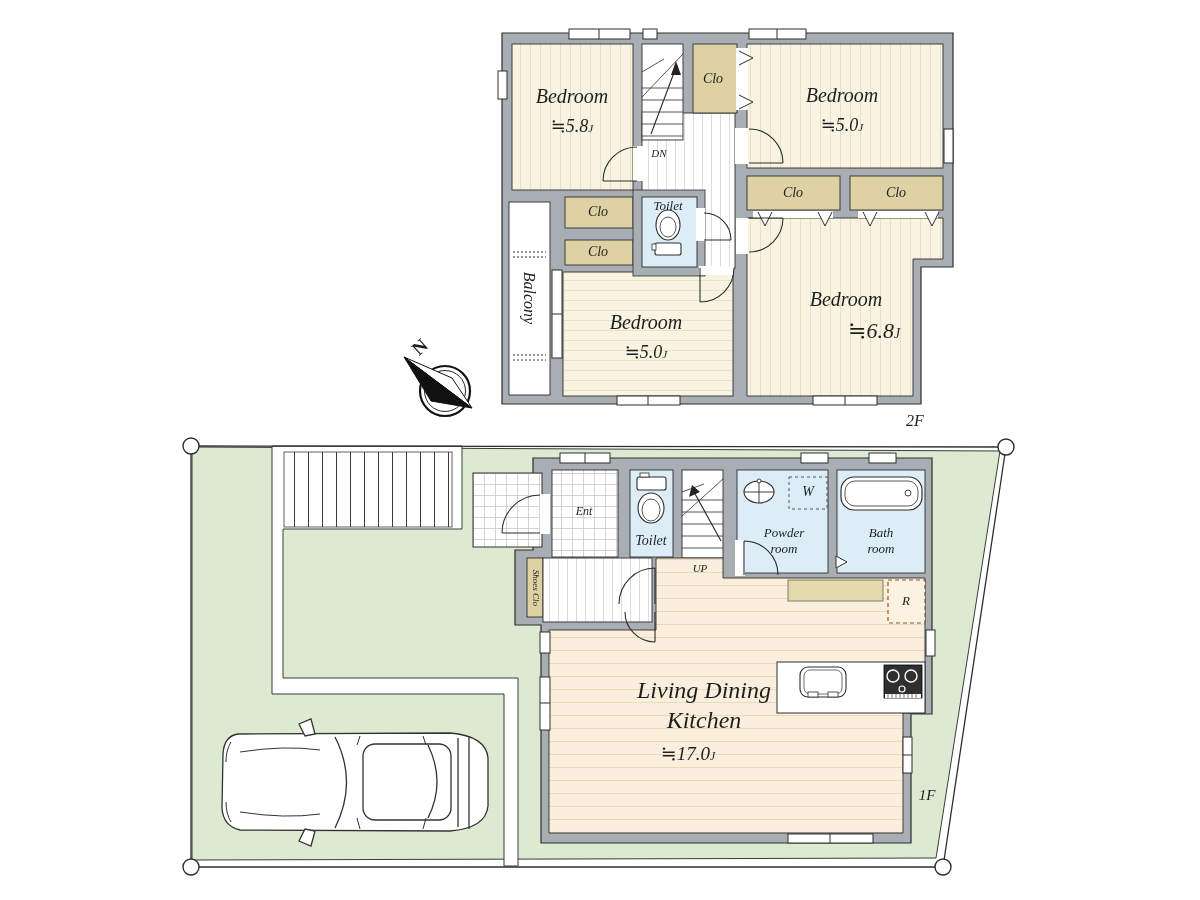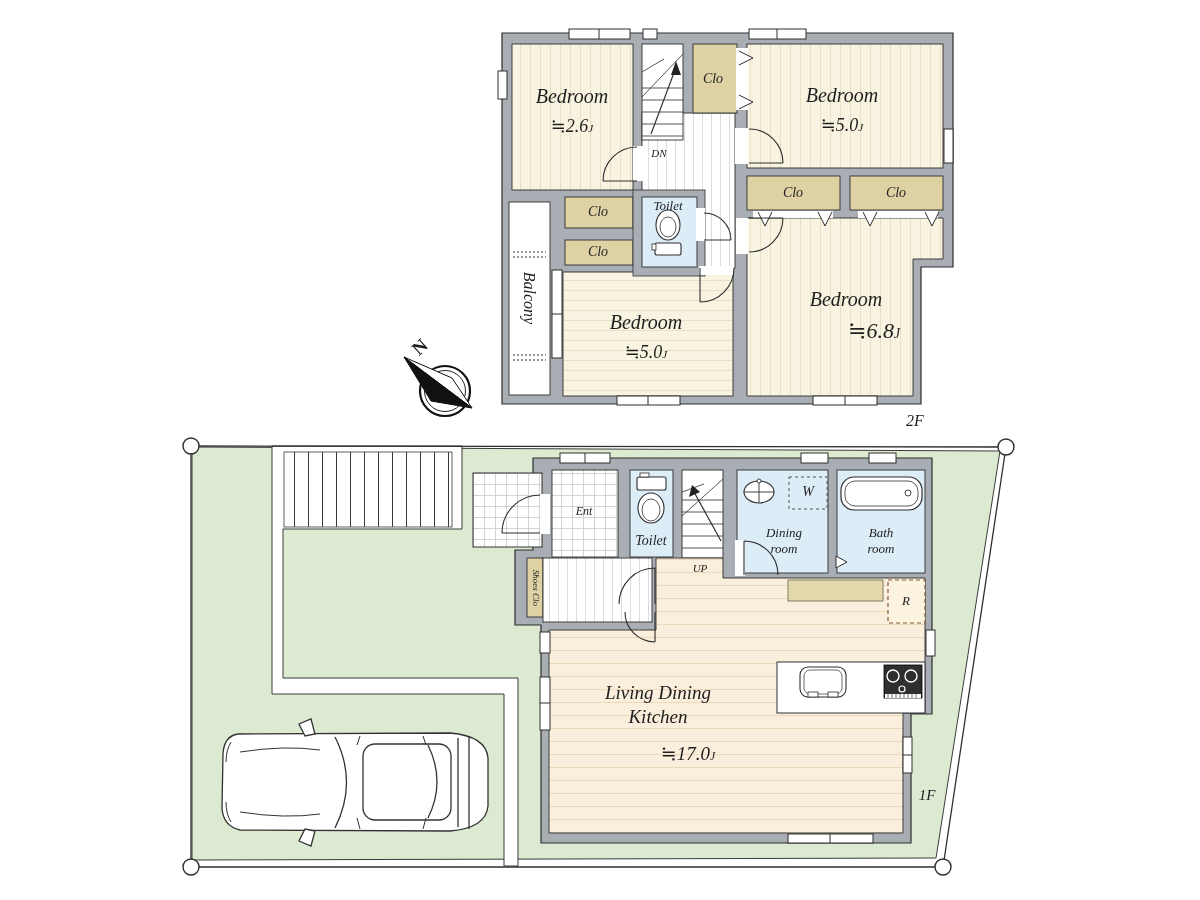--- a/index.html
+++ b/index.html
@@ -271,44 +271,44 @@
       <rect x="788" y="834" width="85" height="9"></rect>
           <line x1="830" y1="834" x2="830" y2="843"></line>
       <rect x="540" y="632" width="10" height="21"></rect>
       <rect x="540" y="677" width="10" height="53"></rect>
           <line x1="540" y1="703" x2="550" y2="703"></line>
     </g>
   </g>
 </svg>
 
 <div class="lbl" style="left:572px;top:96px;font-size:20px">Bedroom</div>
-<div class="lbl" style="left:572px;top:126px;font-size:18px"><span>≒2.6</span><span class="unit">J</span></div>
+<div class="lbl" style="left:572px;top:126px;font-size:18px"><span>≒5.8</span><span class="unit">J</span></div>
 <div class="lbl" style="left:842px;top:95px;font-size:20px">Bedroom</div>
 <div class="lbl" style="left:842px;top:125px;font-size:18px"><span>≒5.0</span><span class="unit">J</span></div>
 <div class="lbl" style="left:646px;top:322px;font-size:20px">Bedroom</div>
 <div class="lbl" style="left:646px;top:352px;font-size:18px"><span>≒5.0</span><span class="unit">J</span></div>
 <div class="lbl" style="left:846px;top:299px;font-size:20px">Bedroom</div>
 <div class="lbl" style="left:874px;top:331px;font-size:22px"><span>≒6.8</span><span class="unit">J</span></div>
 <div class="lbl" style="left:713px;top:79px;font-size:14px">Clo</div>
 <div class="lbl" style="left:793px;top:193px;font-size:14px">Clo</div>
 <div class="lbl" style="left:896px;top:193px;font-size:14px">Clo</div>
 <div class="lbl" style="left:598px;top:212px;font-size:14px">Clo</div>
 <div class="lbl" style="left:598px;top:252px;font-size:14px">Clo</div>
 <div class="lbl" style="left:668px;top:206px;font-size:13px">Toilet</div>
 <div class="lbl" style="left:659px;top:154px;font-size:11px">DN</div>
 <div class="lbl rot90" style="left:529px;top:298px;font-size:16px">Balcony</div>
 <div class="lbl" style="left:915px;top:421px;font-size:16px">2F</div>
 
 <div class="lbl" style="left:584px;top:511px;font-size:12px">Ent</div>
 <div class="lbl" style="left:651px;top:541px;font-size:14px">Toilet</div>
 <div class="lbl" style="left:700px;top:569px;font-size:11px">UP</div>
-<div class="lbl wrap" style="left:784px;top:541px;font-size:13px;width:64px">Dining room</div>
+<div class="lbl wrap" style="left:784px;top:541px;font-size:13px;width:64px">Powder room</div>
 <div class="lbl" style="left:808px;top:492px;font-size:14px">W</div>
 <div class="lbl wrap" style="left:881px;top:541px;font-size:13px;width:46px">Bath room</div>
 <div class="lbl rot90" style="left:535px;top:588px;font-size:9px">Shoes Clo</div>
 <div class="lbl" style="left:906px;top:601px;font-size:13px">R</div>
-<div class="lbl wrap" style="left:658px;top:705px;font-size:19px;width:160px">Living Dining Kitchen</div>
+<div class="lbl wrap" style="left:704px;top:705px;font-size:24px;width:160px">Living Dining Kitchen</div>
 <div class="lbl" style="left:688px;top:754px;font-size:19px"><span>≒17.0</span><span class="unit">J</span></div>
 <div class="lbl" style="left:927px;top:795px;font-size:15px">1F</div>
 
 <div class="lbl rotN" style="left:420px;top:347px;font-size:19px">N</div>
 
 </div>
 
 </body></html>

